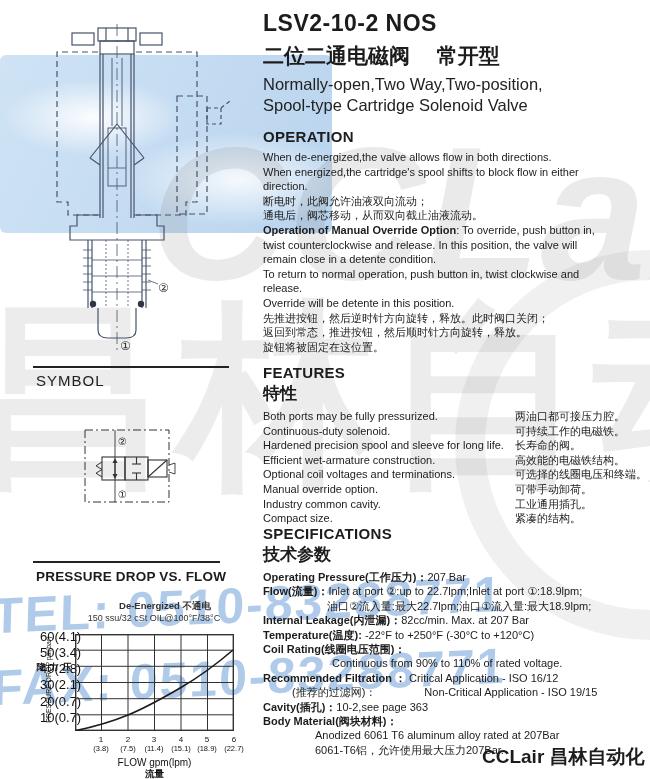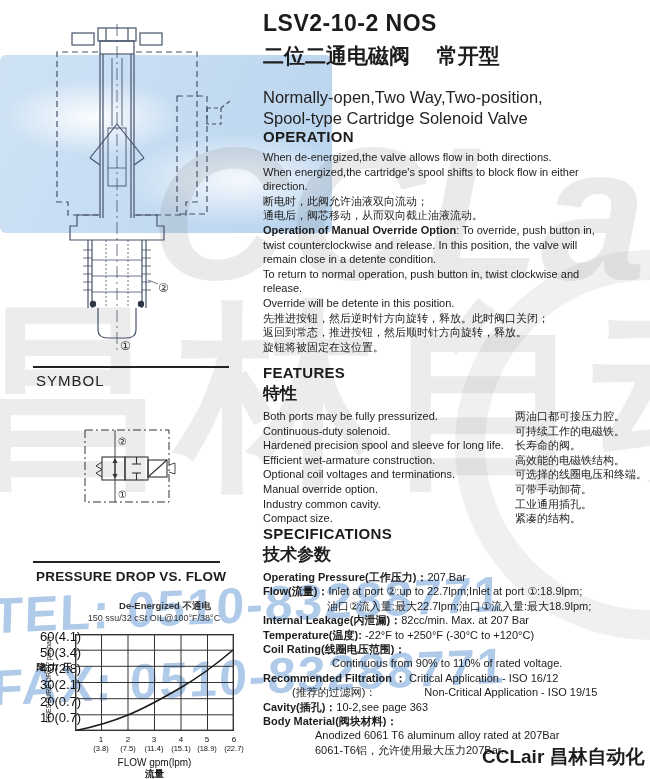--- a/index.html
+++ b/index.html
@@ -22,21 +22,21 @@
   .wm-tel,.wm-fax{position:absolute;left:-8px;z-index:0;font-weight:bold;white-space:nowrap;
     font-size:50px;letter-spacing:2px;color:#b0cbe9;transform:rotate(-2.5deg) skewX(-4deg);}
   .wm-tel{top:576px;}
   .wm-fax{top:648px;}
 
   .content{position:relative;z-index:1;}
 
   
   .hdr{position:absolute;left:263px;top:10px;width:384px;}
   .hdr .model{font-size:23px;font-weight:bold;letter-spacing:.5px;margin-bottom:5px;}
-  .hdr .zh{font-size:21px;font-weight:bold;margin-bottom:17px;}
+  .hdr .zh{font-size:21px;font-weight:bold;margin-bottom:4px;}
   .hdr .sub{font-size:16.5px;line-height:21px;color:#222;}
 
   .sec-h{font-size:15px;font-weight:bold;letter-spacing:.3px;}
   .sec-h-zh{font-size:17px;font-weight:bold;}
 
   .op{position:absolute;left:263px;top:128px;width:387px;}
   .op .sec-h{margin-bottom:5px;}
   .t11{font-size:11px;line-height:14.6px;}
 
   .feat{position:absolute;left:263px;top:364px;width:387px;}

